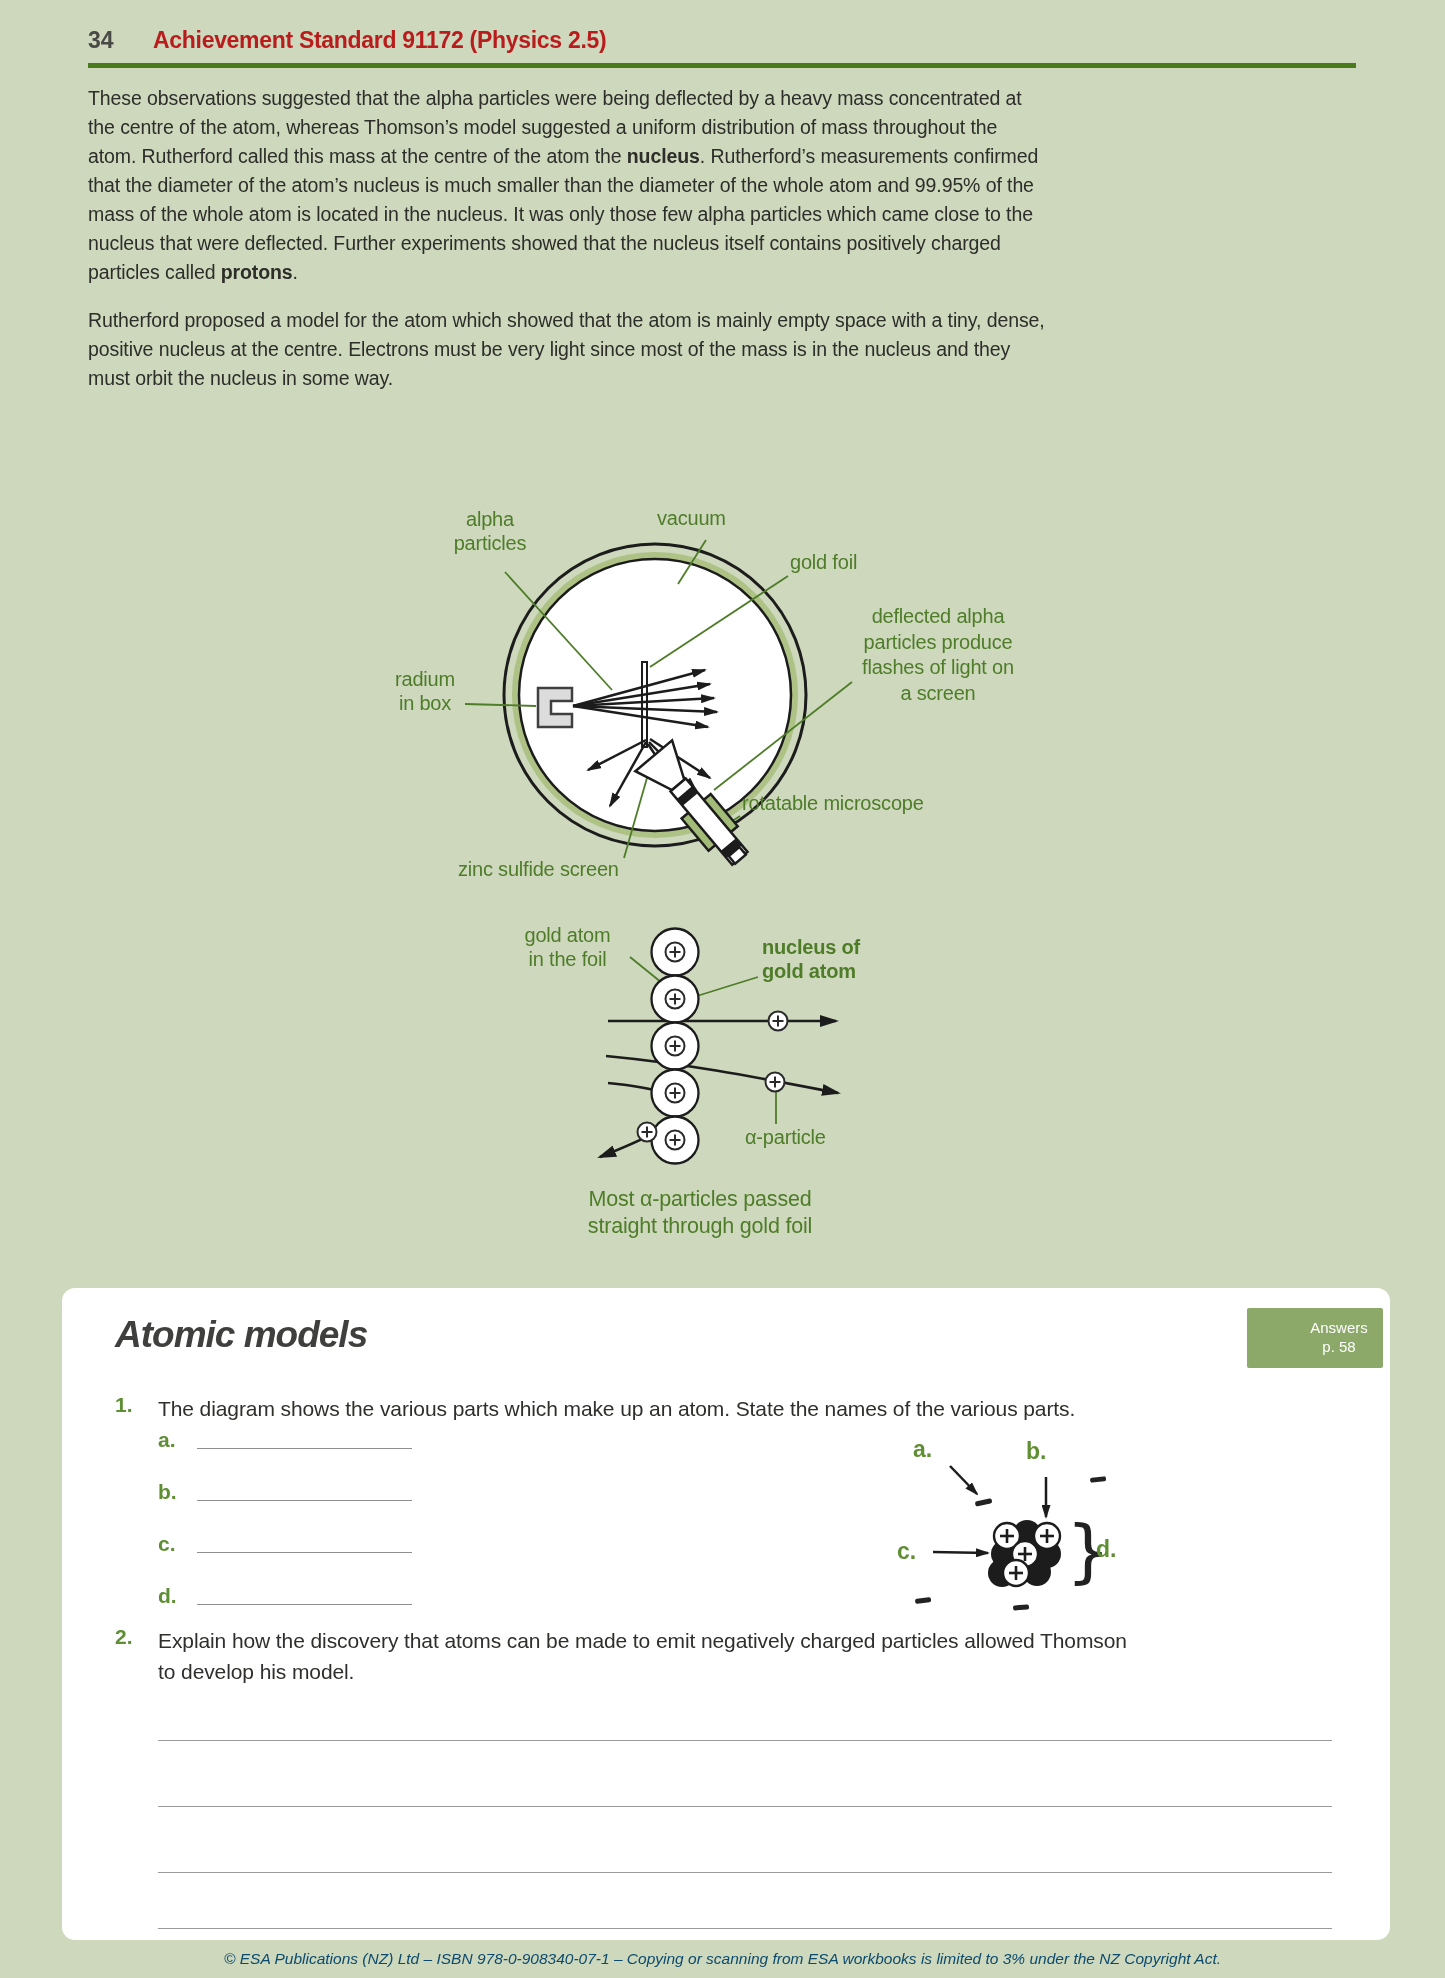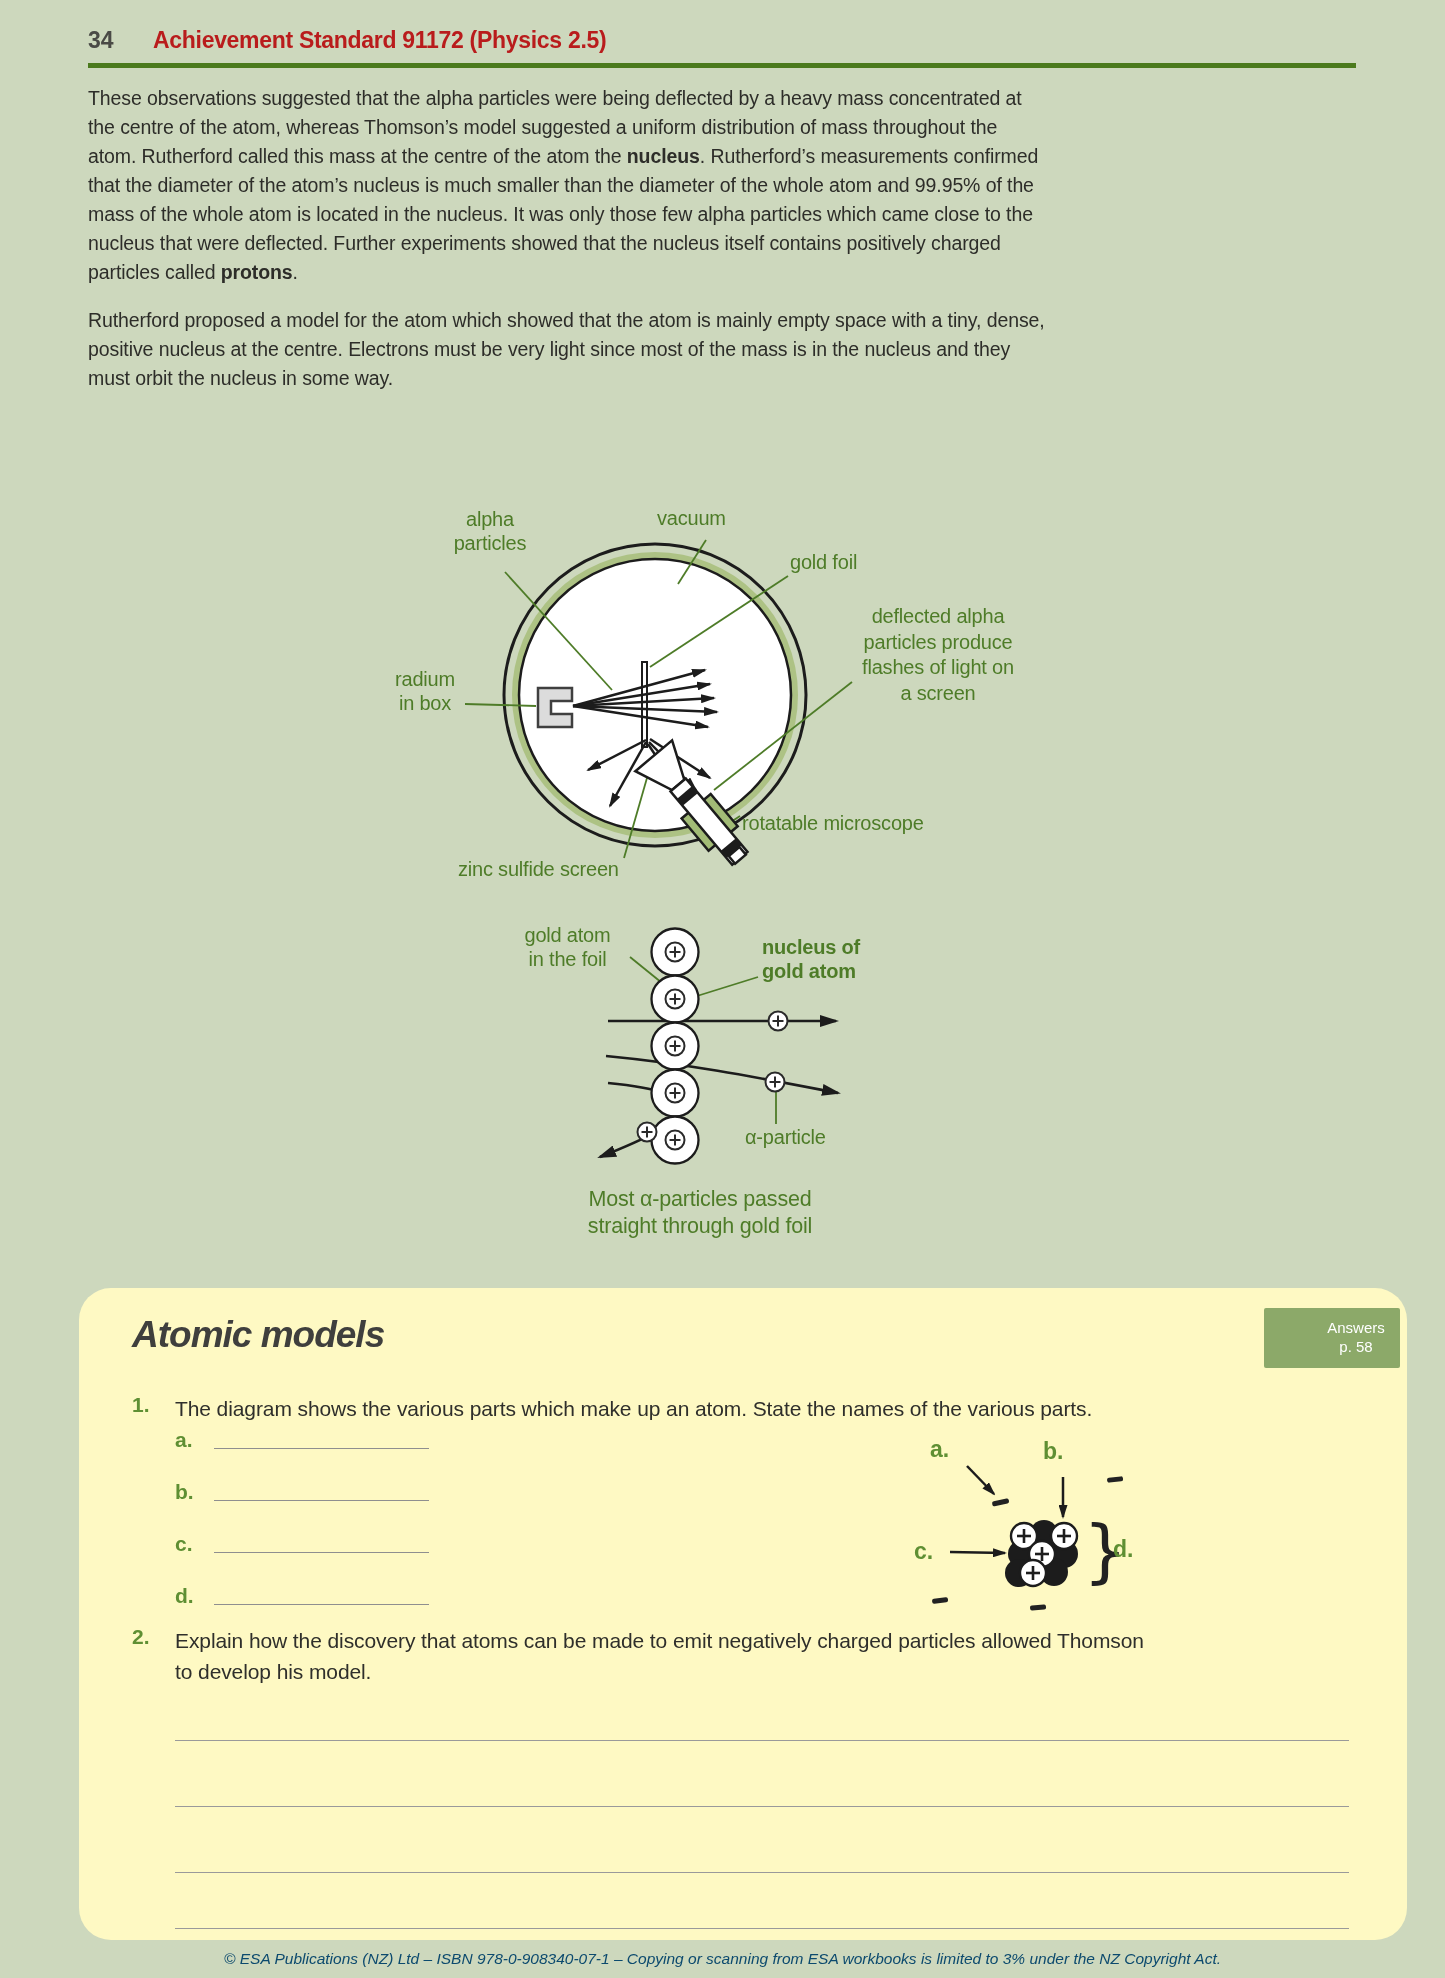--- a/index.html
+++ b/index.html
@@ -11,21 +11,21 @@
   }
   .abs{position:absolute;}
   .hdr-num{font-size:23px;font-weight:bold;color:#4a4a46;}
   .hdr-title{font-size:23px;font-weight:bold;color:#b91c1c;letter-spacing:-0.3px;}
   .rule{background:#4b7a1d;height:4.5px;}
   .para{font-size:19.5px;line-height:29px;letter-spacing:-0.1px;}
   .glabel{color:#4e7c28;font-size:20px;line-height:23.5px;white-space:pre-line;letter-spacing:-0.2px;}
   .center{text-align:center;}
   .caption{color:#4e7c28;font-size:21.5px;line-height:27px;white-space:pre-line;letter-spacing:-0.2px;}
   .card{
-    background:#fef9c3;border-radius:32px;margin-left:17px;
+    background:#ffffff;border-radius:13px;
   }
   .card-title{font-size:37px;font-weight:bold;font-style:italic;color:#3f3f3d;letter-spacing:-1px;}
   .badge{
     background:#8ca969;color:#ffffff;text-align:center;
     font-size:15px;line-height:19px;border-radius:2px;white-space:pre-line;
   }
   .qnum{color:#5f8f33;font-weight:bold;font-size:21px;}
   .qtext{font-size:21px;line-height:31px;color:#2f2f2b;letter-spacing:-0.1px;}
   .qletter{color:#5f8f33;font-weight:bold;font-size:21px;}
   .blank-line{border-bottom:1.6px solid #8f8f8f;height:0;}
@@ -102,21 +102,21 @@
 <div class="abs glabel center" style="left:420px;top:508px;width:140px;">alpha
 particles</div>
 <div class="abs glabel" style="left:657px;top:507px;">vacuum</div>
 <div class="abs glabel" style="left:790px;top:551px;">gold foil</div>
 <div class="abs glabel center" style="left:370px;top:668px;width:110px;">radium
 in box</div>
 <div class="abs glabel center" style="left:853px;top:604px;width:170px;line-height:25.5px;">deflected alpha
 particles produce
 flashes of light on
 a screen</div>
-<div class="abs glabel" style="left:742px;top:792px;margin-top:20px;">rotatable microscope</div>
+<div class="abs glabel" style="left:742px;top:792px;">rotatable microscope</div>
 <div class="abs glabel" style="left:458px;top:858px;">zinc sulfide screen</div>
 
 <svg class="abs" style="left:540px;top:920px;" width="420" height="340" viewBox="0 0 420 340">
   <defs>
     <marker id="ah2" markerUnits="userSpaceOnUse" markerWidth="19" markerHeight="12" refX="16" refY="6" orient="auto">
       <path d="M0,0 L19,6 L0,12 Z" fill="#1c1c1c"></path>
     </marker>
   </defs>
 
   <g stroke="#4e7c28" stroke-width="1.8">

